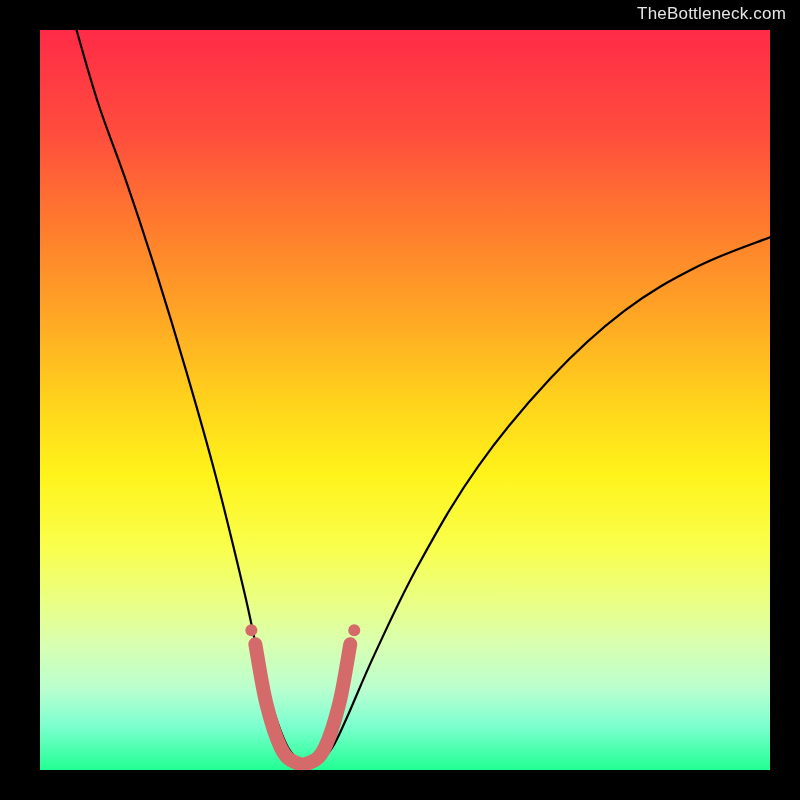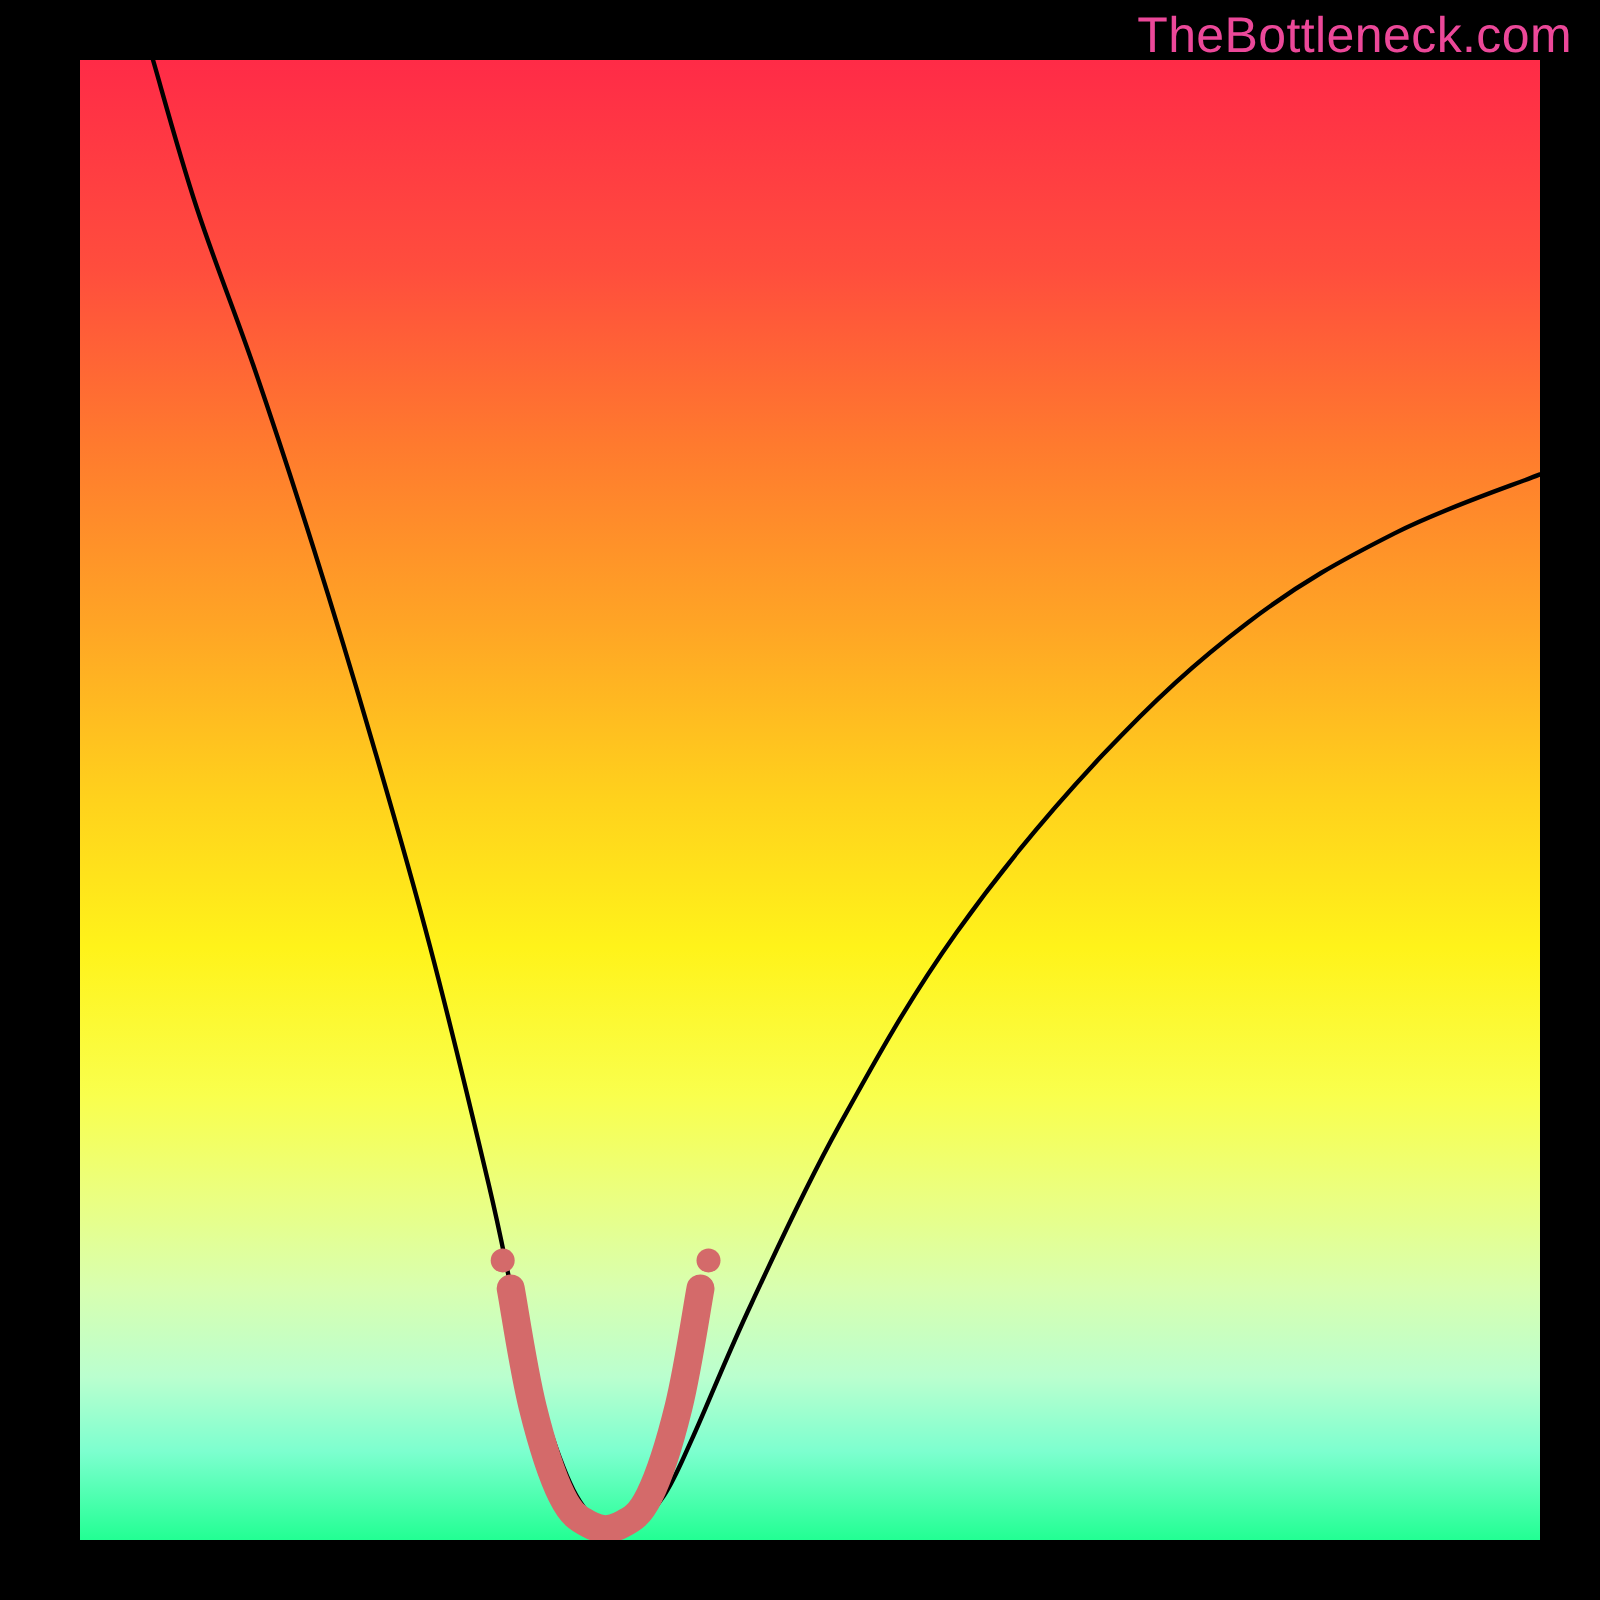--- a/index.html
+++ b/index.html
@@ -42,22 +42,22 @@
       #baffcf 89%,
       #7dffcf 94%,
       #22ff93 100%
     );
   }
   .watermark {
     position: absolute;
     top: 4px;
     right: 14px;
     font-family: Arial, Helvetica, sans-serif;
-    font-size: 25px;
-    color: #ec4899;
+    font-size: 17px;
+    color: #e5e5e5;
     letter-spacing: 0.2px;
     user-select: none;
   }
   svg.overlay {
     position: absolute;
     left: 0;
     top: 0;
     width: 730px;
     height: 740px;
   }

